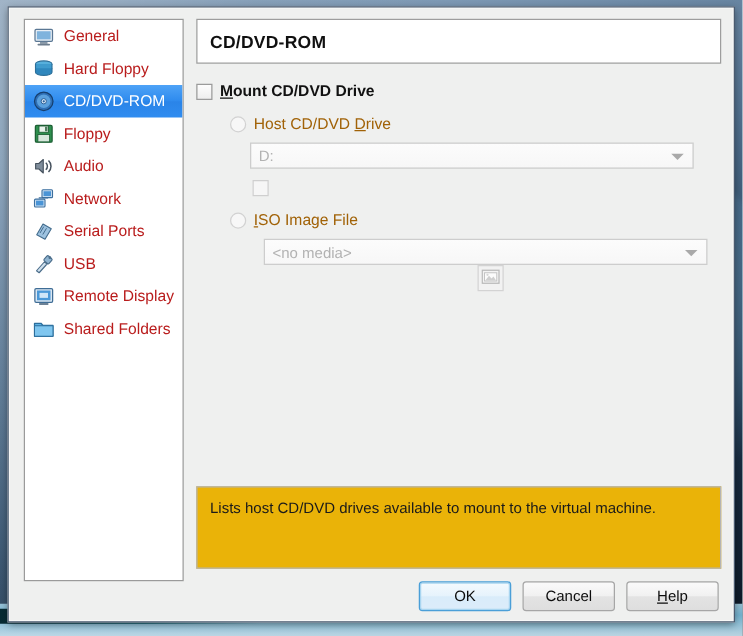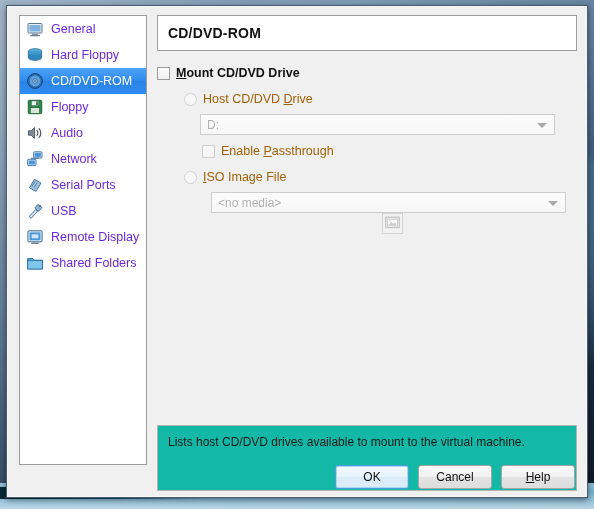--- a/index.html
+++ b/index.html
@@ -78,21 +78,21 @@
     box-sizing: border-box;
     overflow: hidden;
   }
   .side-item {
     display: flex;
     align-items: center;
     height: 26px;
     padding-left: 6px;
     cursor: default;
     font-size: 12.5px;
-    color: #6d28d9;
+    color: #b91c1c;
     white-space: nowrap;
   }
   .side-item.selected {
     background: linear-gradient(to bottom, #4ea3f7 0%, #2f8bee 48%, #2a84e8 52%, #2f8cf0 100%);
     color: #ffffff;
   }
   .side-icon {
     width: 18px;
     height: 18px;
     margin-right: 7px;
@@ -198,27 +198,26 @@
     flex: 0 0 21px;
   }
 
   
   #info-panel {
     position: absolute;
     left: 150px;
     top: 383px;
     width: 420px;
     height: 66px;
-    background: #14b8a6;
+    background: #eab308;
     border: 1px solid #b4b4b4;
     box-sizing: border-box;
     padding: 9px 10px;
     font-size: 12px;
     color: #1a1a1a;
-    margin-top: 36px;
   }
 
   
   #button-bar {
     position: absolute;
     right: 12px;
     top: 459px;
     display: flex;
     gap: 9px;
   }
@@ -393,21 +392,20 @@
 
       <div style="margin-top:8px; margin-left:43px;">
         <div class="combo" style="width:355px;">
           <span>D:</span>
           <span class="arrow"></span>
         </div>
       </div>
 
       <div class="row" style="margin-top:9px; margin-left:45px;">
         <span class="checkbox disabled"></span>
-        <span class="ctl-label disabled">Enable <span class="acc">P</span>assthrough</span>
       </div>
 
       <div class="row" style="margin-top:12px; margin-left:27px;">
         <span class="radio disabled"></span>
         <span class="ctl-label disabled"><span class="acc">I</span>SO Image File</span>
       </div>
 
       <div class="row" style="margin-top:8px; margin-left:43px;flex-direction:column;">
         <div class="combo" style="width:355px;">
           <span>&lt;no media&gt;</span>

